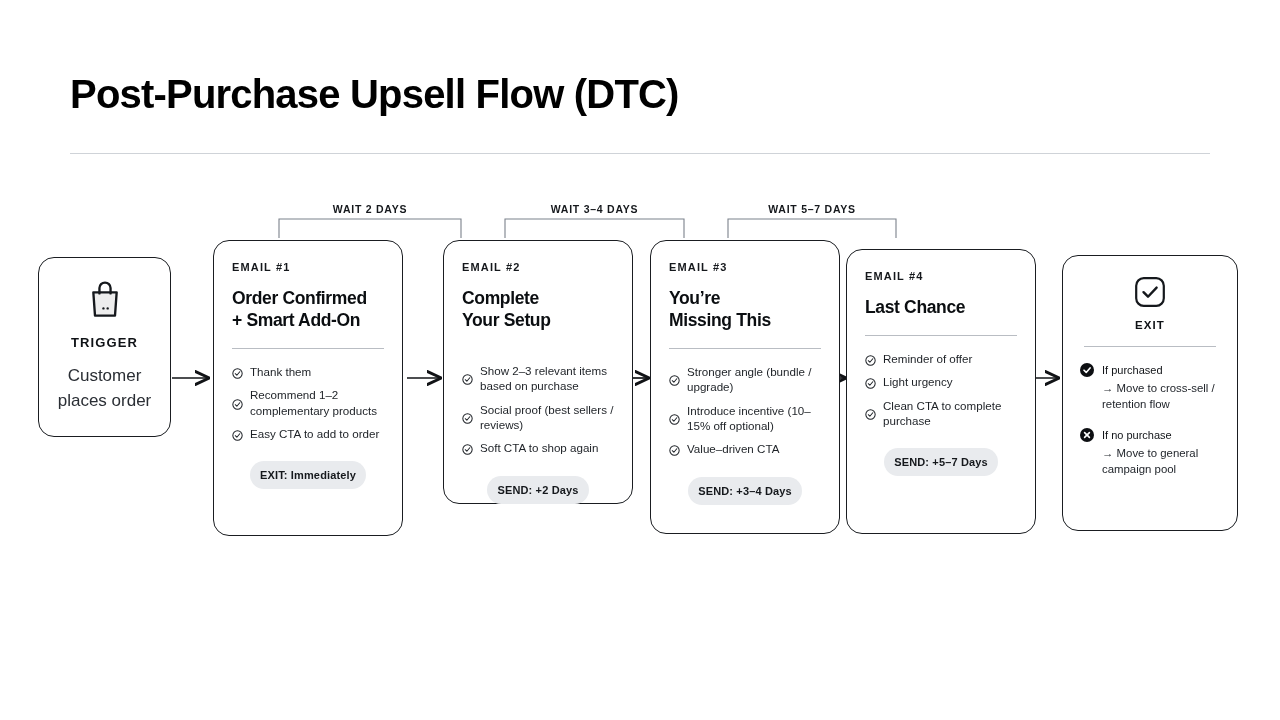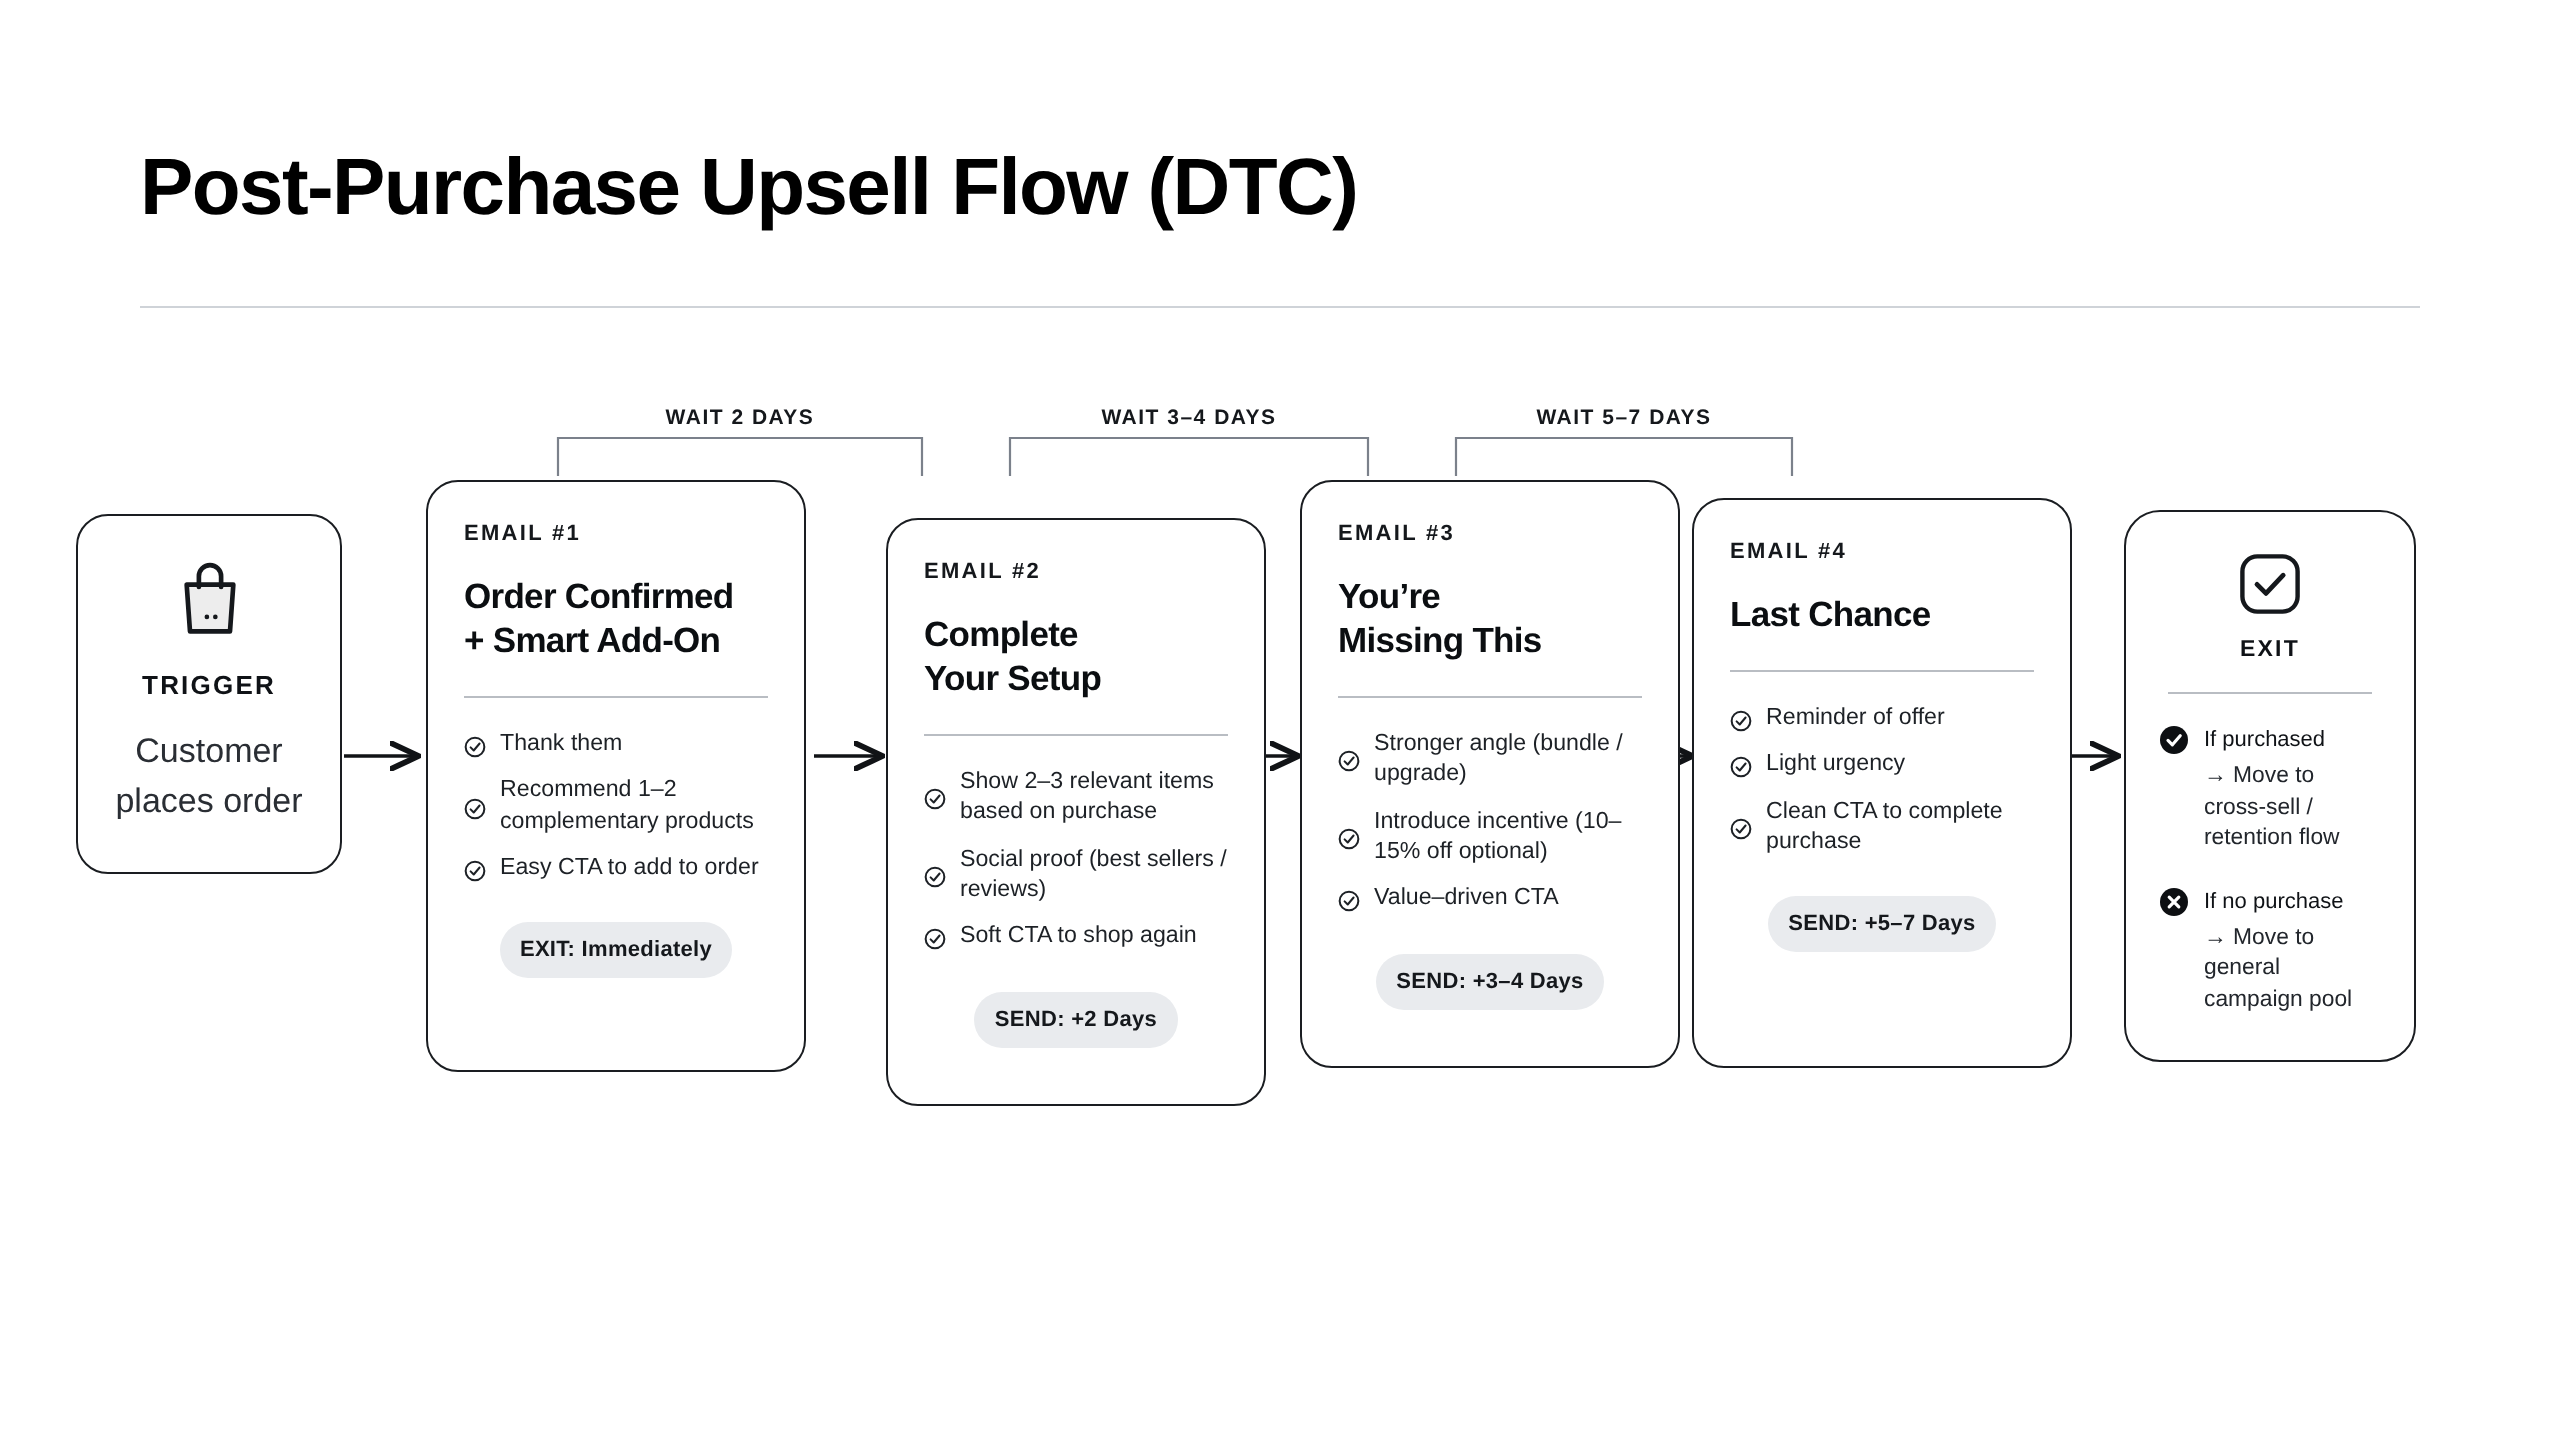--- a/index.html
+++ b/index.html
@@ -81,22 +81,22 @@
     margin-top: auto; align-self: stretch;
     background: #e9ebee; border-radius: 999px;
     padding: 8px 10px; text-align: center;
     font-size: 11px; font-weight: 700; color: #15181c;
     letter-spacing: 0.15px;
   }
   .send-wrap { margin-top: 20px; display: flex; justify-content: center; }
 
   
   .card-exit {
-    left: 1062px; top: 255px; width: 146px; height: 276px;
-    padding: 20px 17px 16px; display: flex; flex-direction: column; border-radius: 18px;
+    left: 1062px; top: 255px; width: 176px; height: 276px;
+    padding: 20px 17px 16px; display: flex; flex-direction: column;
   }
   .exit-head { display: flex; flex-direction: column; align-items: center; }
   .exit-box-icon { width: 32px; height: 32px; margin-bottom: 11px; }
   .exit-label {
     font-size: 11.5px; font-weight: 700; letter-spacing: 1.1px; color: #0f1216;
   }
   .exit-divider { height: 1px; background: #b9bdc3; margin: 15px 4px 16px; }
   .exit-branches { display: flex; flex-direction: column; gap: 16px; }
   .branch-head { display: flex; gap: 8px; align-items: center; }
   .branch-badge { flex: 0 0 auto; width: 14px; height: 14px; }
@@ -179,21 +179,21 @@
             <path d="M3.6 6.2 L5.3 7.9 L8.5 4.1" fill="none" stroke="#1d2126" stroke-width="1.1" stroke-linecap="round" stroke-linejoin="round"></path>
           </svg>
           <span class="bullet-text">Easy CTA to add to order</span>
         </li>
       </ul>
       <div class="send-wrap">
         <div class="send-pill">EXIT: Immediately</div>
       </div>
     </div>
 
-    <div class="card card-email" style="left:443px; top:240px; height:294px;margin-top:19px;">
+    <div class="card card-email" style="left:443px; top:240px; height:264px;">
       <div class="email-kicker">EMAIL #2</div>
       <div class="email-title">Complete
 Your Setup</div>
       <div class="card-divider"></div>
       <ul class="bullets">
         <li class="bullet">
           <svg class="bullet-icon" viewBox="0 0 12 12">
             <circle cx="6" cy="6" r="5.1" fill="none" stroke="#1d2126" stroke-width="1.1"></circle>
             <path d="M3.6 6.2 L5.3 7.9 L8.5 4.1" fill="none" stroke="#1d2126" stroke-width="1.1" stroke-linecap="round" stroke-linejoin="round"></path>
           </svg>

